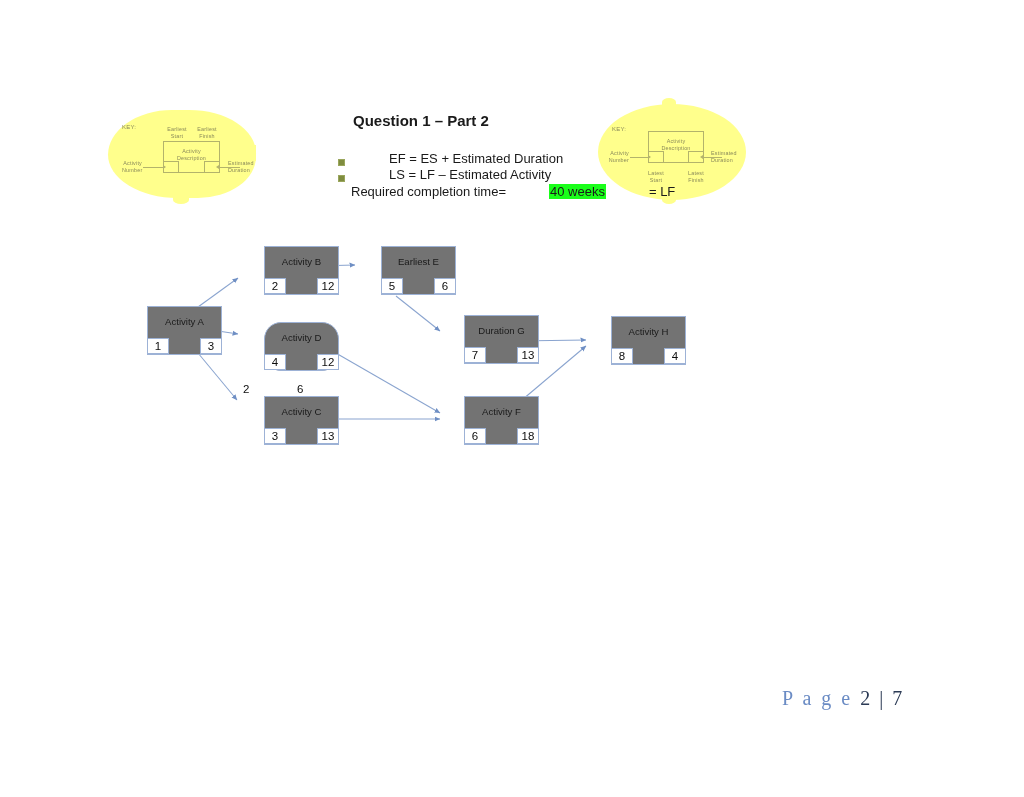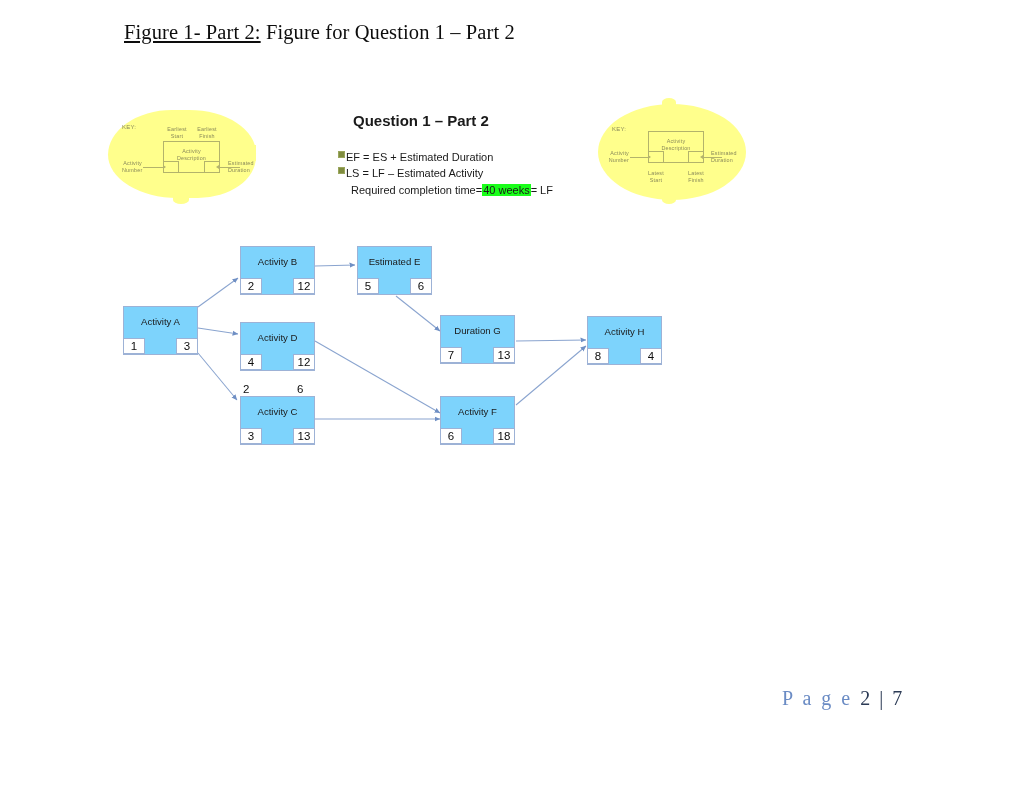--- a/index.html
+++ b/index.html
@@ -99,25 +99,26 @@
     position: absolute;
     left: 353px;
     top: 112px;
     font-size: 15px;
     font-weight: bold;
     color: #1a1a1a;
     white-space: nowrap;
   }
   .bullet-line {
     position: absolute;
-    font-size: 11px;
+    font-size: 13px;
     color: #1a1a1a;
     white-space: nowrap;
     display: flex;
-    align-items: flex-start;
+    align-items: flex-end;
+    gap: 43px;
   }
   .sq {
     display: inline-block;
     width: 7px;
     height: 7px;
     background: #7f8c3f;
     border: 1px solid #9aa65c;
     box-sizing: border-box;
     margin-right: 1px;
     flex: 0 0 auto;
@@ -125,21 +126,22 @@
   .hl {
     background: #1aff1a;
     padding: 0 1px;
   }
 
   
   .node {
     position: absolute;
     box-sizing: border-box;
     border: 1px solid #9db2d6;
-    background: #7dd3fc;
+    background: #737373;
+    margin-left: 24px;
   }
   .node-title {
     position: absolute;
     left: 0;
     right: 0;
     top: 9px;
     text-align: center;
     font-size: 9.6px;
     color: #1a1a1a;
     white-space: nowrap;
@@ -186,23 +188,20 @@
     letter-spacing: 2.5px;
     white-space: nowrap;
   }
   .footer .pg { color: #2b3a55; letter-spacing: 2px; }
 </style>
 </head>
 <body>
 
 <div class="page">
 
-  <div class="caption">
-    <span class="lead">Figure 1- Part 2:</span><span> Figure for Question 1 – Part 2</span>
-  </div>
 
   <div class="blob blob-left"></div>
   <div class="blob-nub" style="left:173px; top:196px; width:16px; height:8px; border-radius:0 0 50% 50%;"></div>
   <div class="blob-nub" style="left:246px; top:145px; width:10px; height:16px;"></div>
 
   <div class="key-label" style="left:122px; top:124px; font-size:6px;">KEY:</div>
 
   <div class="key-label" style="left:163px; top:126px; text-align:center; width:28px;">Earliest</div>
   <div class="key-label" style="left:163px; top:133px; text-align:center; width:28px;">Start</div>
   <div class="key-label" style="left:193px; top:126px; text-align:center; width:28px;">Earliest</div>
@@ -304,36 +303,36 @@
     <div class="cell left">1</div>
     <div class="cell right">3</div>
   </div>
 
   <div class="node" style="left:240px; top:246px; width:75px; height:49px;">
     <div class="node-title">Activity B</div>
     <div class="cell left">2</div>
     <div class="cell right">12</div>
   </div>
 
-  <div class="node" style="left:240px; top:322px; width:75px; height:49px;">
+  <div class="node" style="left:240px; top:322px; width:75px; height:49px;border-radius:17px;">
     <div class="node-title">Activity D</div>
     <div class="cell left">4</div>
     <div class="cell right">12</div>
   </div>
 
   <div class="ext-num" style="left:243px; top:383px;">2</div>
   <div class="ext-num" style="left:297px; top:383px;">6</div>
   <div class="node" style="left:240px; top:396px; width:75px; height:49px;">
     <div class="node-title">Activity C</div>
     <div class="cell left">3</div>
     <div class="cell right">13</div>
   </div>
 
   <div class="node" style="left:357px; top:246px; width:75px; height:49px;">
-    <div class="node-title">Estimated E</div>
+    <div class="node-title">Earliest E</div>
     <div class="cell left">5</div>
     <div class="cell right">6</div>
   </div>
 
   <div class="node" style="left:440px; top:315px; width:75px; height:49px;">
     <div class="node-title">Duration G</div>
     <div class="cell left">7</div>
     <div class="cell right">13</div>
   </div>
 

